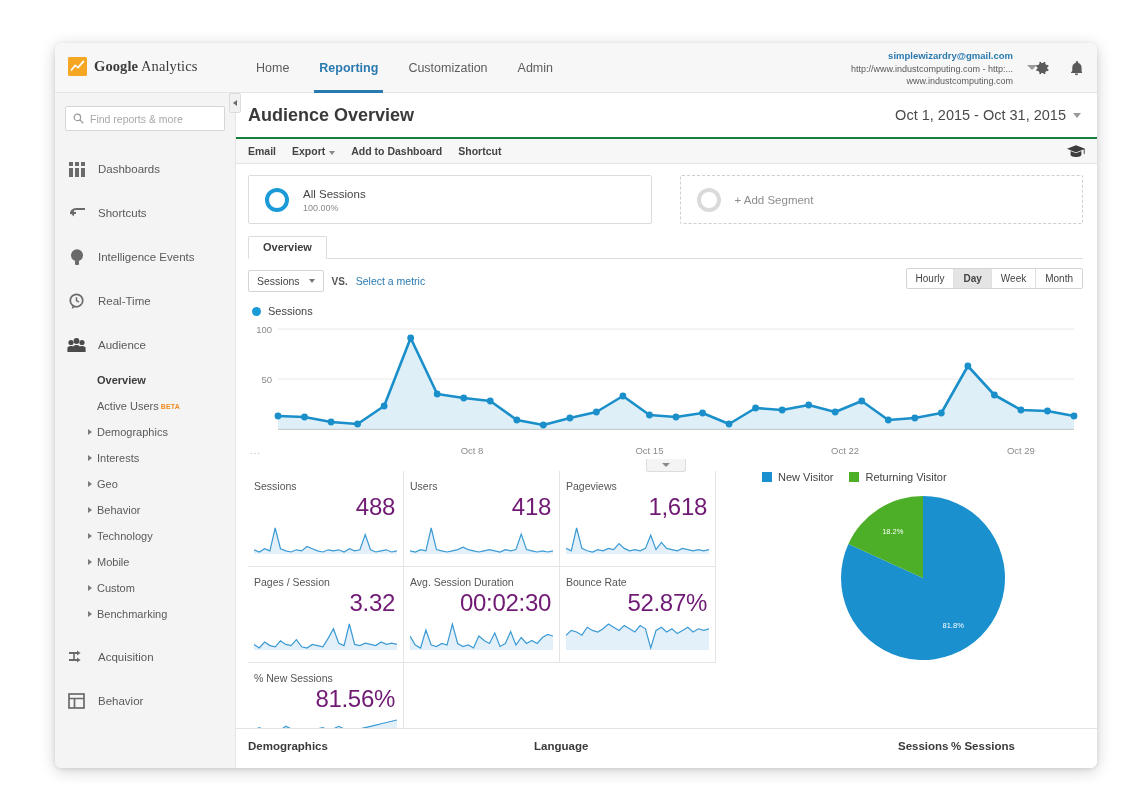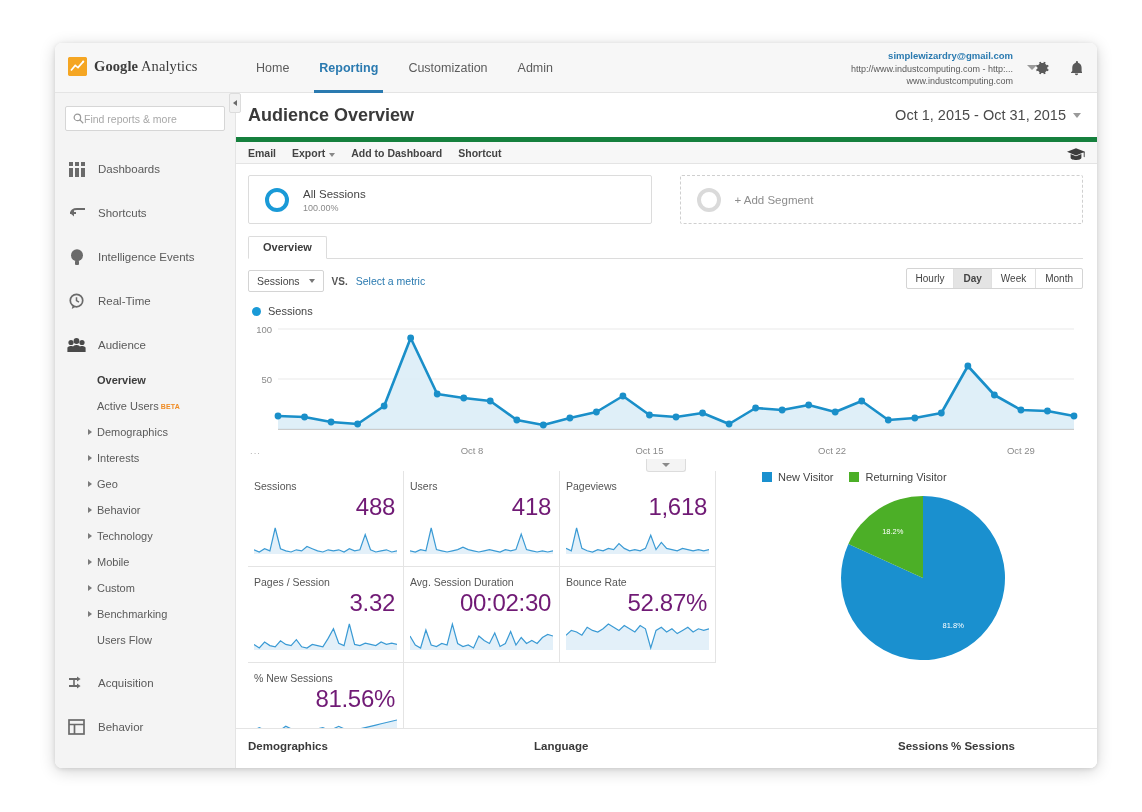--- a/index.html
+++ b/index.html
@@ -73,21 +73,21 @@
   .body-split { display: flex; height: 675px; }
 
   
   .sidebar {
     width: 181px; background: #f4f4f4; border-right: 1px solid #e4e4e4;
     padding-top: 13px; position: relative; flex: none;
   }
   .searchbox {
     margin: 0 10px 6px 10px; height: 25px; background: #fff;
     border: 1px solid #d6d6d6; border-radius: 2px;
-    display: flex; align-items: center; padding: 0 7px; gap: 0;
+    display: flex; align-items: center; padding: 0 7px; gap: 6px;
   }
   .searchbox input {
     border: none; outline: none; font-size: 10.5px; color: #9a9a9a;
     font-family: "Liberation Sans", sans-serif; background: transparent; width: 100%;
   }
   .searchbox input::placeholder { color: #a8a8a8; }
 
   .nav-top { padding-top: 10px; }
   .nav-row {
     display: flex; align-items: center; height: 44px;
@@ -128,21 +128,21 @@
     padding: 0 16px 0 12px;
   }
   .page-title { font-size: 18px; font-weight: 700; color: #3a3a3a; }
   .daterange { font-size: 14.5px; color: #4a4a4a; cursor: pointer; display:flex; align-items:center; gap:7px; }
   .daterange .caret {
     width:0;height:0;border-left:4px solid transparent;border-right:4px solid transparent;
     border-top:5px solid #9a9a9a;
   }
 
   .toolbar {
-    height: 27px; background: #f7f7f7; border-top: 5px solid #15803d;
+    height: 27px; background: #f7f7f7; border-top: 2px solid #15803d;
     border-bottom: 1px solid #e4e4e4;
     display: flex; align-items: center; padding: 8px 12px; gap: 16px;
     position: relative;
   }
   .tb-item { font-size: 10.5px; color: #444; cursor: pointer; font-weight:700; }
   .tb-item .c {
     display:inline-block; margin-left:4px; width:0;height:0;
     border-left:3.5px solid transparent;border-right:3.5px solid transparent;border-top:4px solid #888;
   }
   .tb-right { position: absolute; right: 12px; top: 5px; cursor: pointer; }
@@ -387,23 +387,20 @@
           <i class="arrow"></i>
           <span>Mobile</span>
         </div>
         <div class="sub-row">
           <i class="arrow"></i>
           <span>Custom</span>
         </div>
         <div class="sub-row">
           <i class="arrow"></i>
           <span>Benchmarking</span>
-        </div>
-        <div class="sub-row">
-          <span>Users Flow</span>
         </div>
 
         <div class="nav-row" style="margin-top:8px">
           <span class="nav-ico">
             <svg width="18" height="16" viewBox="0 0 18 16" fill="none" stroke="#6a6a6a" stroke-width="2">
               <path d="M1 4 H11"></path>
                 <path d="M9 1.4 L12.6 4 L9 6.6" fill="#6a6a6a" stroke="none"></path>
               <path d="M1 11 H11"></path>
                 <path d="M9 8.4 L12.6 11 L9 13.6" fill="#6a6a6a" stroke="none"></path>
               <path d="M6 4 V11" stroke-width="1.6"></path>
@@ -528,21 +525,21 @@
             <circle cx="719.8666666666667" cy="45" r="3.4" fill="#1a8fc9"></circle>
             <circle cx="746.4" cy="74" r="3.4" fill="#1a8fc9"></circle>
             <circle cx="772.9333333333333" cy="89" r="3.4" fill="#1a8fc9"></circle>
             <circle cx="799.4666666666667" cy="90" r="3.4" fill="#1a8fc9"></circle>
             <circle cx="826" cy="95" r="3.4" fill="#1a8fc9"></circle>
           </svg>
         <div class="xdots">...</div>
         <div id="xticks">
             <div class="xtick" style="left: 224px;">Oct 8</div>
             <div class="xtick" style="left: 401.467px;">Oct 15</div>
-            <div class="xtick" style="left: 584px; margin-top: 17px;">Oct 22</div>
+            <div class="xtick" style="left: 597px; margin-top: 17px;">Oct 22</div>
             <div class="xtick" style="left: 772.933px;">Oct 29</div>
           </div>
         <div class="expander">
             <i></i>
           </div>
       </div>
 
       <div class="lower">
         <div class="cards">
           <div class="card-row">

